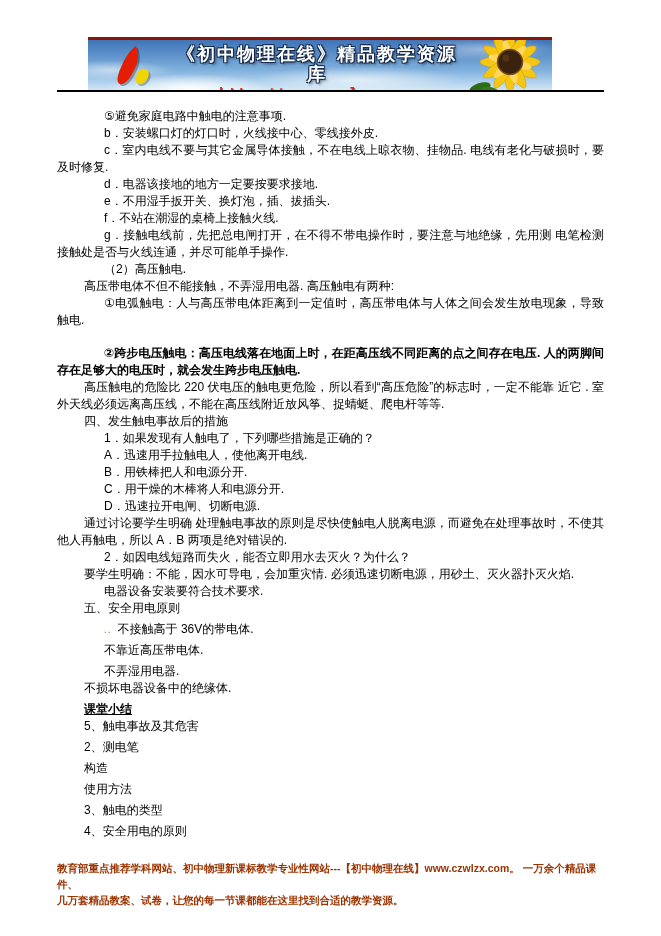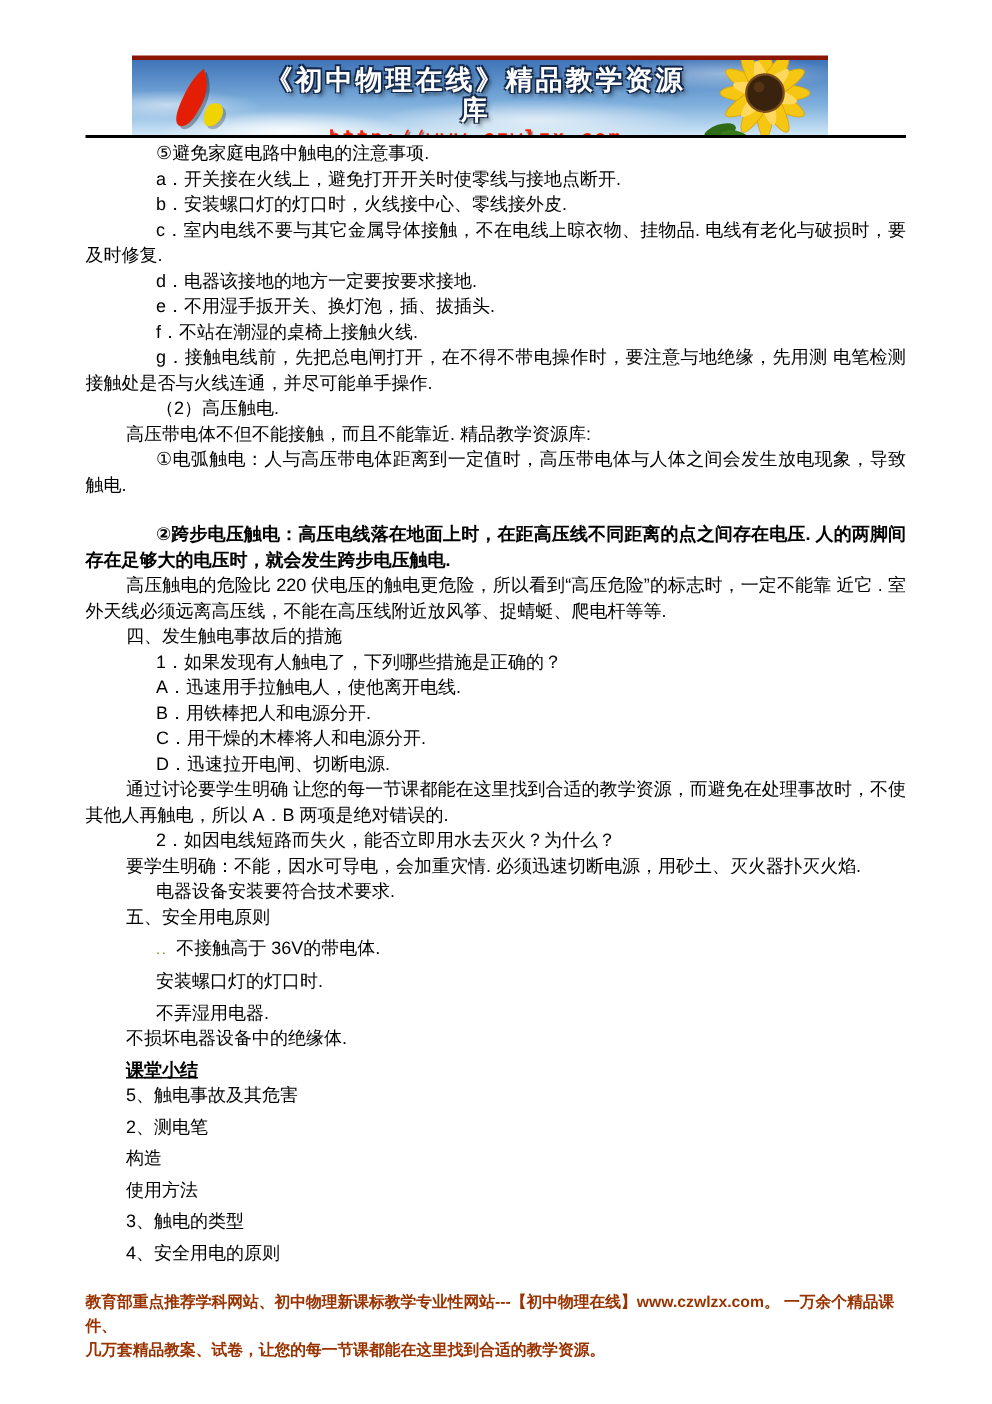--- a/index.html
+++ b/index.html
@@ -23,21 +23,21 @@
                             -1px 1px 0 #13294d,2px 2px 3px rgba(0,0,0,.55);}
   .banner-url{font-family:"DejaVu Sans Mono","Liberation Mono",monospace;font-weight:bold;
               font-size:13px;line-height:17px;letter-spacing:1.5px;color:#ff1c00;
               text-shadow:1px 1px 1px rgba(40,10,0,.6);}
   .sunflower{position:absolute;right:4px;bottom:-6px;width:80px;height:66px;}
 
   
   .rule{position:absolute;left:57px;top:90px;width:547px;height:2px;background:#000;}
 
   
-  .doc-body{position:absolute;left:57px;top:94px;width:547px;
+  .doc-body{position:absolute;left:57px;top:108px;width:547px;
             font-size:12px;line-height:17px;text-align:justify;}
   .para{margin:0;padding:0;}
   .para.i1{text-indent:27px;}
   .para.i2{text-indent:47px;}
   .para.b{font-weight:bold;text-decoration:underline;}
   .para.loose{margin-top:4px;}
   .para.gap{margin-top:16px;font-weight:bold;}
   .pfx{color:#6b8e23;letter-spacing:1px;margin-right:6px;font-size:10px;}
 
   
@@ -80,45 +80,44 @@
       </g>
       <circle cx="42" cy="32" r="12.5" fill="#3a230e" stroke="#7a4d1a" stroke-width="1.5"></circle>
       <circle cx="38" cy="28" r="3.5" fill="#5a3a18" opacity="0.8"></circle>
     </svg>
   </div>
 
   <div class="rule"></div>
 
   <div class="doc-body" id="doc-body">
       <p class="para i2">⑤避免家庭电路中触电的注意事项.</p>
-      <p class="para i2">a．开关接在火线上，避免打开开关时使零线与接地点断开.</p>
       <p class="para i2">b．安装螺口灯的灯口时，火线接中心、零线接外皮.</p>
       <p class="para i2">c．室内电线不要与其它金属导体接触，不在电线上晾衣物、挂物品. 电线有老化与破损时，要及时修复.</p>
       <p class="para i2">d．电器该接地的地方一定要按要求接地.</p>
       <p class="para i2">e．不用湿手扳开关、换灯泡，插、拔插头.</p>
       <p class="para i2">f．不站在潮湿的桌椅上接触火线.</p>
       <p class="para i2">g．接触电线前，先把总电闸打开，在不得不带电操作时，要注意与地绝缘，先用测 电笔检测接触处是否与火线连通，并尽可能单手操作.</p>
       <p class="para i2">（2）高压触电.</p>
-      <p class="para i1">高压带电体不但不能接触，而且不能靠近. 精品教学资源库:</p>
+      <p class="para i1">高压带电体不但不能接触，不弄湿用电器. 高压触电有两种:</p>
       <p class="para i2">①电弧触电：人与高压带电体距离到一定值时，高压带电体与人体之间会发生放电现象，导致触电.</p>
       <p class="para i2 gap">②跨步电压触电：高压电线落在地面上时，在距高压线不同距离的点之间存在电压. 人的两脚间存在足够大的电压时，就会发生跨步电压触电.</p>
       <p class="para i1">高压触电的危险比 220 伏电压的触电更危险，所以看到“高压危险”的标志时，一定不能靠 近它 . 室外天线必须远离高压线，不能在高压线附近放风筝、捉蜻蜓、爬电杆等等.</p>
       <p class="para i1">四、发生触电事故后的措施</p>
       <p class="para i2">1．如果发现有人触电了，下列哪些措施是正确的？</p>
       <p class="para i2">A．迅速用手拉触电人，使他离开电线.</p>
       <p class="para i2">B．用铁棒把人和电源分开.</p>
       <p class="para i2">C．用干燥的木棒将人和电源分开.</p>
       <p class="para i2">D．迅速拉开电闸、切断电源.</p>
-      <p class="para i1">通过讨论要学生明确 让您的每一节课都能在这里找到合适的教学资源，而避免在处理事故时，不使其他人再触电，所以 A．B 两项是绝对错误的.</p>
+      <p class="para i1">通过讨论要学生明确 处理触电事故的原则是尽快使触电人脱离电源，而避免在处理事故时，不使其他人再触电，所以 A．B 两项是绝对错误的.</p>
       <p class="para i2">2．如因电线短路而失火，能否立即用水去灭火？为什么？</p>
       <p class="para i1">要学生明确：不能，因水可导电，会加重灾情. 必须迅速切断电源，用砂土、灭火器扑灭火焰.</p>
       <p class="para i2">电器设备安装要符合技术要求.</p>
       <p class="para i1">五、安全用电原则</p>
       <p class="para i2 loose"><span class="pfx">..</span>不接触高于 36V的带电体.</p>
-      <p class="para i2 loose">安装螺口灯的灯口时.</p>
+      <p class="para i2 loose">不靠近高压带电体.</p>
       <p class="para i2 loose">不弄湿用电器.</p>
       <p class="para i1">不损坏电器设备中的绝缘体.</p>
       <p class="para i1 b loose">课堂小结</p>
       <p class="para i1">5、触电事故及其危害</p>
       <p class="para i1 loose">2、测电笔</p>
       <p class="para i1 loose">构造</p>
       <p class="para i1 loose">使用方法</p>
       <p class="para i1 loose">3、触电的类型</p>
       <p class="para i1 loose">4、安全用电的原则</p>
     </div>

